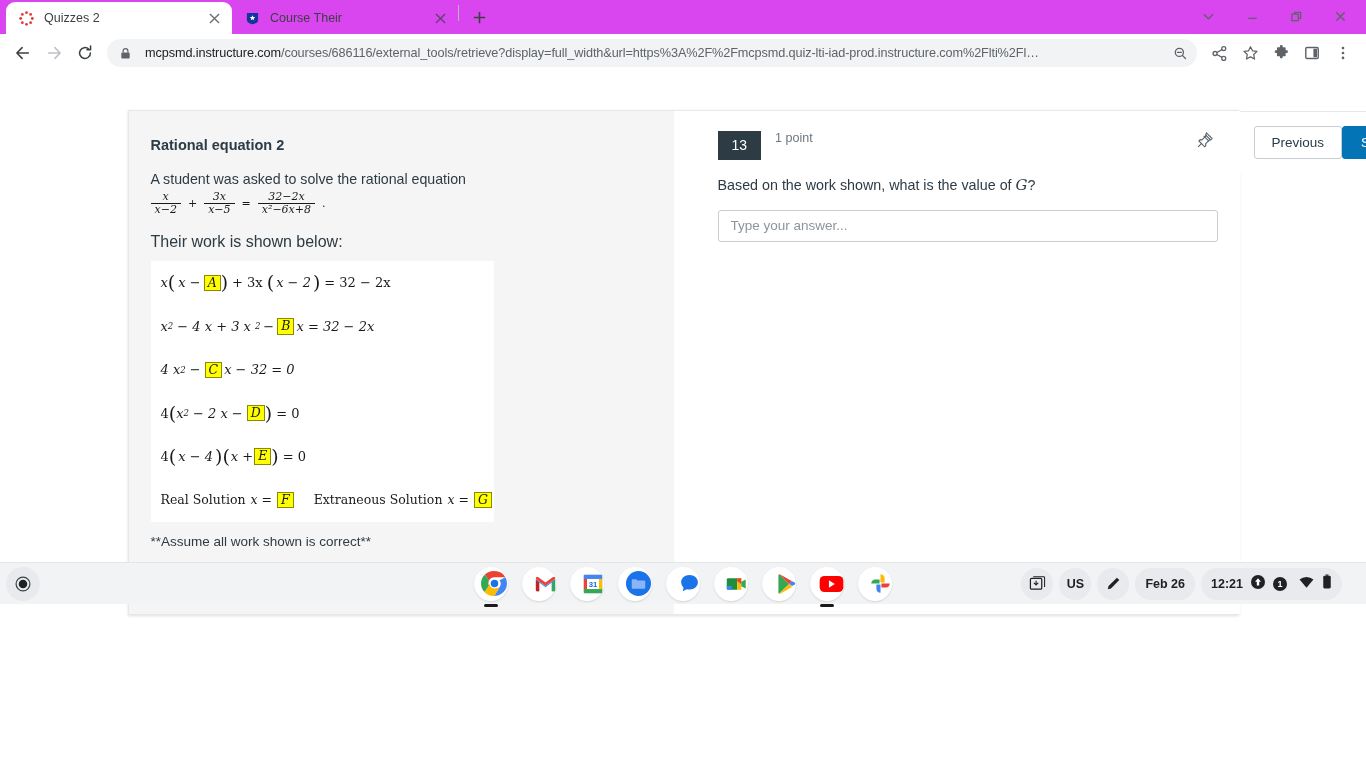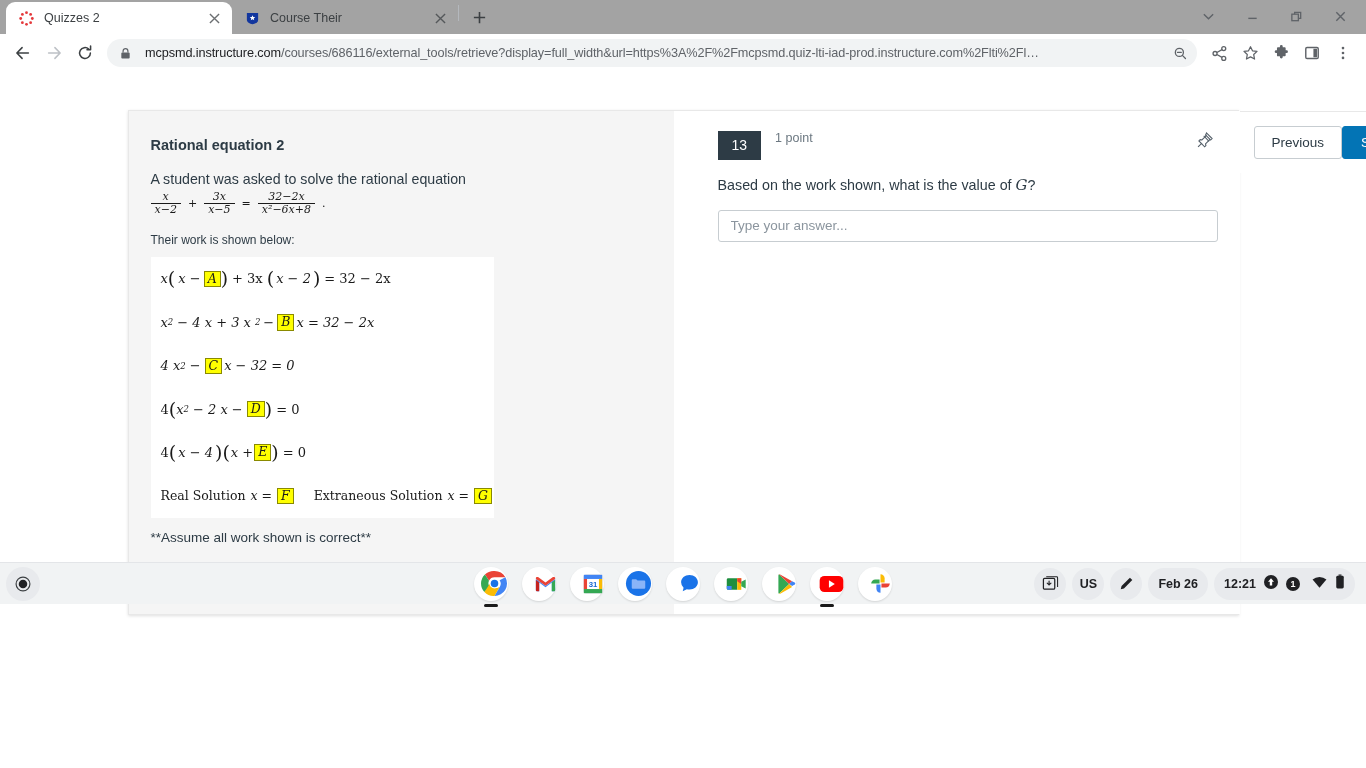--- a/index.html
+++ b/index.html
@@ -4,21 +4,21 @@
 <style>
   * { box-sizing: border-box; margin: 0; padding: 0; }
   html, body {
     width: 1366px; height: 768px;
     font-family: "Liberation Sans", sans-serif;
     background: #ffffff;
     overflow: hidden;
   }
 
   
-  .browser { width: 1366px; height: 604px; background: #a3a3a3; position: relative; }
+  .browser { width: 1366px; height: 604px; background: #d946ef; position: relative; }
 
   .tabstrip {
     height: 34px; display: flex; align-items: flex-end;
     padding-left: 6px; position: relative;
   }
   .tab {
     height: 32px; width: 226px; display: flex; align-items: center;
     padding: 0 9px 0 12px; border-radius: 9px 9px 0 0;
     font-size: 12.5px; color: #3c4043; position: relative;
   }
@@ -70,21 +70,21 @@
   .stim-p { font-size: 14.2px; line-height: 1.35; color: #2d3b45; }
 
   
   .mathline { display: flex; align-items: center; gap: 7px; font-family: "DejaVu Serif", serif;
               font-size: 11px; margin-top: 2px; color: #1a1a1a; }
   .frac { display: inline-flex; flex-direction: column; align-items: center; line-height: 1.12; }
   .frac .num { padding: 0 4px; }
   .frac .den { padding: 0 4px; border-top: 1.3px solid #1a1a1a; }
   .mvar { font-style: italic; }
 
-  .stim-sub { font-size: 12px; margin-top: 16px; margin-bottom: 10px; color: #2d3b45; }
+  .stim-sub { font-size: 16px; margin-top: 16px; margin-bottom: 10px; color: #2d3b45; }
 
   .workimg {
     width: 343px; background: #ffffff; padding: 14px 14px 12px 10px;
     font-family: "DejaVu Serif", serif; color: #1a1a1a;
   }
   .wline { font-size: 13px; margin-bottom: 27px; white-space: nowrap;
            display: flex; align-items: center; }
   .wline:last-child { margin-bottom: 2px; }
   .wline .it { font-style: italic; }
   .sup { font-size: 8.5px; vertical-align: super; font-style: italic; }
@@ -135,21 +135,21 @@
   }
   .launcher { width: 34px; height: 34px; border-radius: 50%; background: #e8eaed;
               margin-left: 6px; display: flex; align-items: center; justify-content: center; }
   .shelf-apps { position: absolute; left: 50%; transform: translateX(-50%);
                 display: flex; align-items: center; gap: 14px; }
   .appicon { width: 34px; height: 34px; border-radius: 50%; background: #ffffff;
              display: flex; align-items: center; justify-content: flex-end; position: relative;
              box-shadow: 0 1px 2px rgba(0,0,0,.12); }
   .running { position: absolute; bottom: -6px; left: 50%; transform: translateX(-50%);
              width: 14px; height: 2.5px; background: #1a1a1a; border-radius: 2px; }
-  .tray { position: absolute; right: 11px; display: flex; align-items: center; gap: 6px; justify-content: space-between; }
+  .tray { position: absolute; right: 24px; display: flex; align-items: center; gap: 6px; justify-content: space-between; }
   .traygrp { background: #e8eaed; border-radius: 17px; height: 32px;
              display: flex; align-items: center; padding: 0 10px; gap: 8px; }
   .traygrp.round { border-radius: 50%; width: 32px; padding: 0; justify-content: center; }
   .traytext { font-size: 12.5px; color: #202124; font-weight: bold; }
   .traytime { font-size: 12.5px; color: #202124; font-weight: bold; }
   .badge { width: 14px; height: 14px; border-radius: 50%; background: #202124; color: #fff;
            font-size: 9px; display: flex; align-items: center; justify-content: center; font-weight: bold;}
 </style>
 </head>
 <body>

